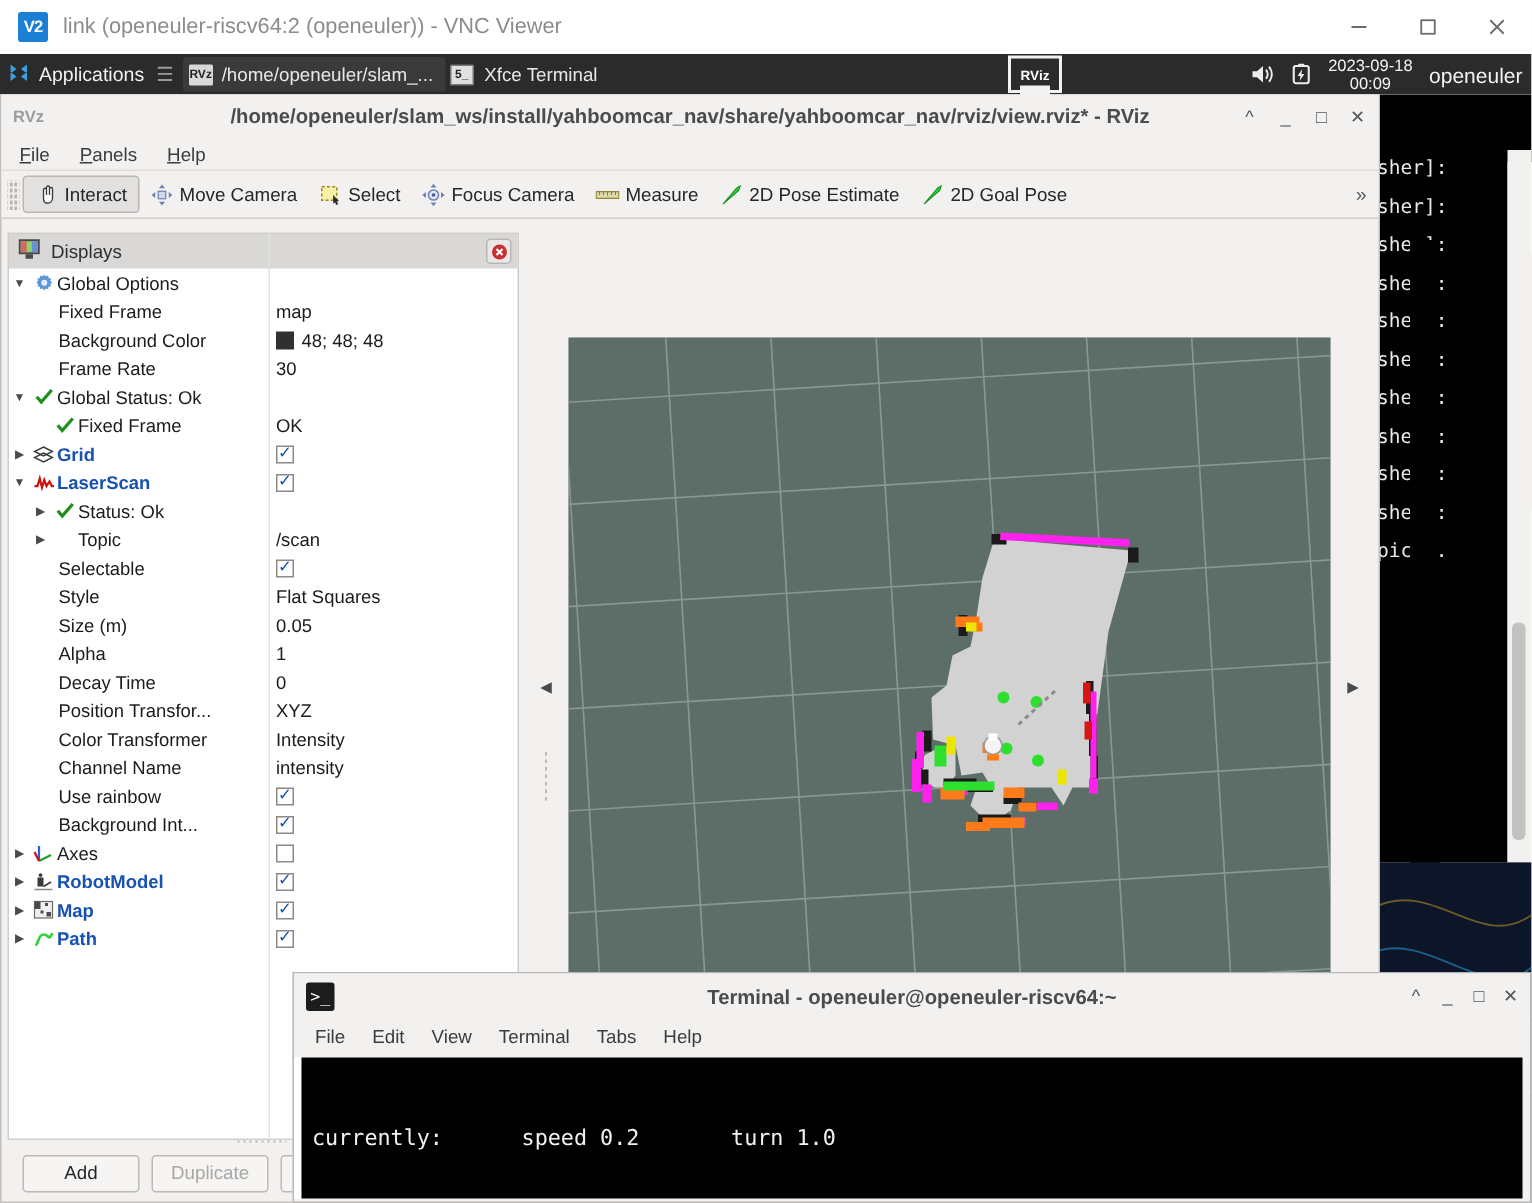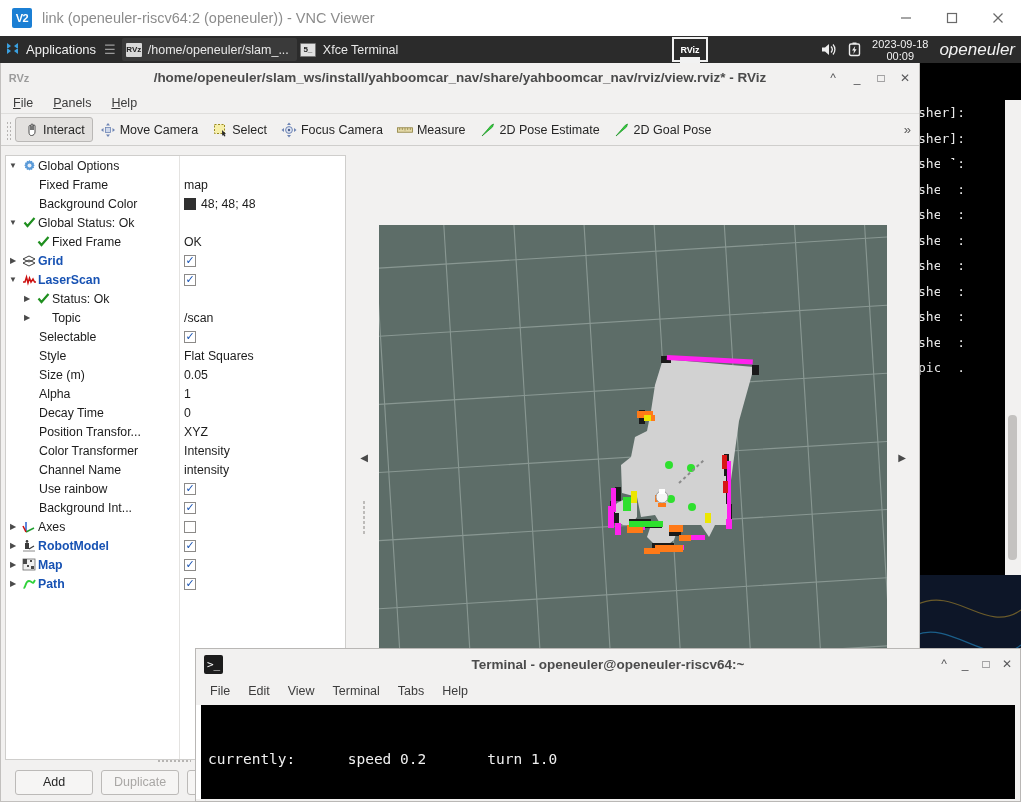--- a/index.html
+++ b/index.html
@@ -52,21 +52,21 @@
     font-size: 8px; font-weight: bold; display: flex; align-items: center; justify-content: center;
     border-radius: 1px; flex: 0 0 auto;
   }
   .task-icon.term { background:#e0e0e0; border:1px solid #777; }
   .task-btn2 { display: flex; align-items: center; gap: 7px; height: 23px; padding: 0 8px 0 3px; }
   .xfce-right {
     margin-left: auto; display: flex; align-items: center; gap: 11px; padding-right: 6px; height: 32px;
   }
   .tray-icon { color:#e8e8e8; display:flex; align-items:center; }
   .xfce-clock { font-size: 11px; line-height: 12px; text-align: center; color: #f2f2f2; }
-  .xfce-user { font-size: 17px; color:#f2f2f2;font-style:italic; }
+  .xfce-user { font-size: 14px; color:#f2f2f2; }
   .xfce-slot {
     position:absolute; left: 672px; top: 37px; width: 36px; height: 25px;
     border: 2px solid #f2f2f2; background:#2b2b2b;
     display:flex; align-items:center; justify-content:center;
   }
   .xfce-slot .rv { color:#fff; font-size: 9px; font-weight:bold; }
   .xfce-slot-foot { position:absolute; left:680px; top:57px; width:20px; height:7px; background:#f2f2f2; }
 
   
   .bg-window {
@@ -425,20 +425,39 @@
             <path d="M2 14 L11 3.5 L13.5 2 L12.5 5 Z" fill="#2fd23a" stroke="#1a8f22" stroke-width="0.7"></path>
           </svg>
         </span>
         <span>2D Goal Pose</span>
       </div>
 
       <span class="tb-more">»</span>
     </div>
 
     <div class="dock">
+      <div class="dock-head">
+        <span>
+          <svg width="15" height="14" viewBox="0 0 15 14">
+            <rect x="0.5" y="0.5" width="14" height="10" fill="#4a4a4a"></rect>
+            <rect x="1.8" y="1.8" width="11.4" height="7.4" fill="#8fd36a"></rect>
+            <rect x="1.8" y="1.8" width="4" height="7.4" fill="#d36a6a"></rect>
+            <rect x="9.2" y="1.8" width="4" height="7.4" fill="#6a8fd3"></rect>
+            <rect x="5" y="10.5" width="5" height="3" fill="#4a4a4a"></rect>
+          </svg>
+        </span>
+        <span>Displays</span>
+        <span class="dock-close">
+          <svg width="12" height="12" viewBox="0 0 12 12">
+            <circle cx="6" cy="6" r="5" fill="#c83030"></circle>
+            <line x1="4" y1="4" x2="8" y2="8" stroke="#fff" stroke-width="1.4"></line>
+            <line x1="8" y1="4" x2="4" y2="8" stroke="#fff" stroke-width="1.4"></line>
+          </svg>
+        </span>
+      </div>
 
       <div class="tree">
         <div class="tree-vline"></div>
 
         <div class="trow">
           <span class="arrow">▼</span>
           <span class="tico">
             <svg width="13" height="13" viewBox="0 0 13 13">
                 <path d="M6.5 1 l1 1.2 1.6-.5 .3 1.7 1.7 .3 -.5 1.6 1.2 1 -1.2 1 .5 1.6 -1.7 .3 -.3 1.7 -1.6-.5 -1 1.2 -1-1.2 -1.6 .5 -.3-1.7 -1.7-.3 .5-1.6 -1.2-1 1.2-1 -.5-1.6 1.7-.3 .3-1.7 1.6 .5z" fill="#5a9ad8"></path>
                 <circle cx="6.5" cy="6.5" r="2" fill="#e8eef7"></circle>
@@ -453,20 +472,24 @@
         </div>
 
         <div class="trow ind2">
           <span class="lbl">Background Color</span>
           <span class="val">
             <span class="swatch"></span>
             <span>48; 48; 48</span>
           </span>
         </div>
 
+        <div class="trow ind2">
+          <span class="lbl">Frame Rate</span>
+          <span class="val">30</span>
+        </div>
 
         <div class="trow">
           <span class="arrow">▼</span>
           <span class="tico">
             <svg width="13" height="13" viewBox="0 0 13 13">
                 <path d="M1.5 6.5 L4.5 10 L11.5 2" stroke="#1f8f1f" stroke-width="2.2" fill="none"></path>
               </svg>
           </span>
           <span class="lbl">Global Status: Ok</span>
         </div>

